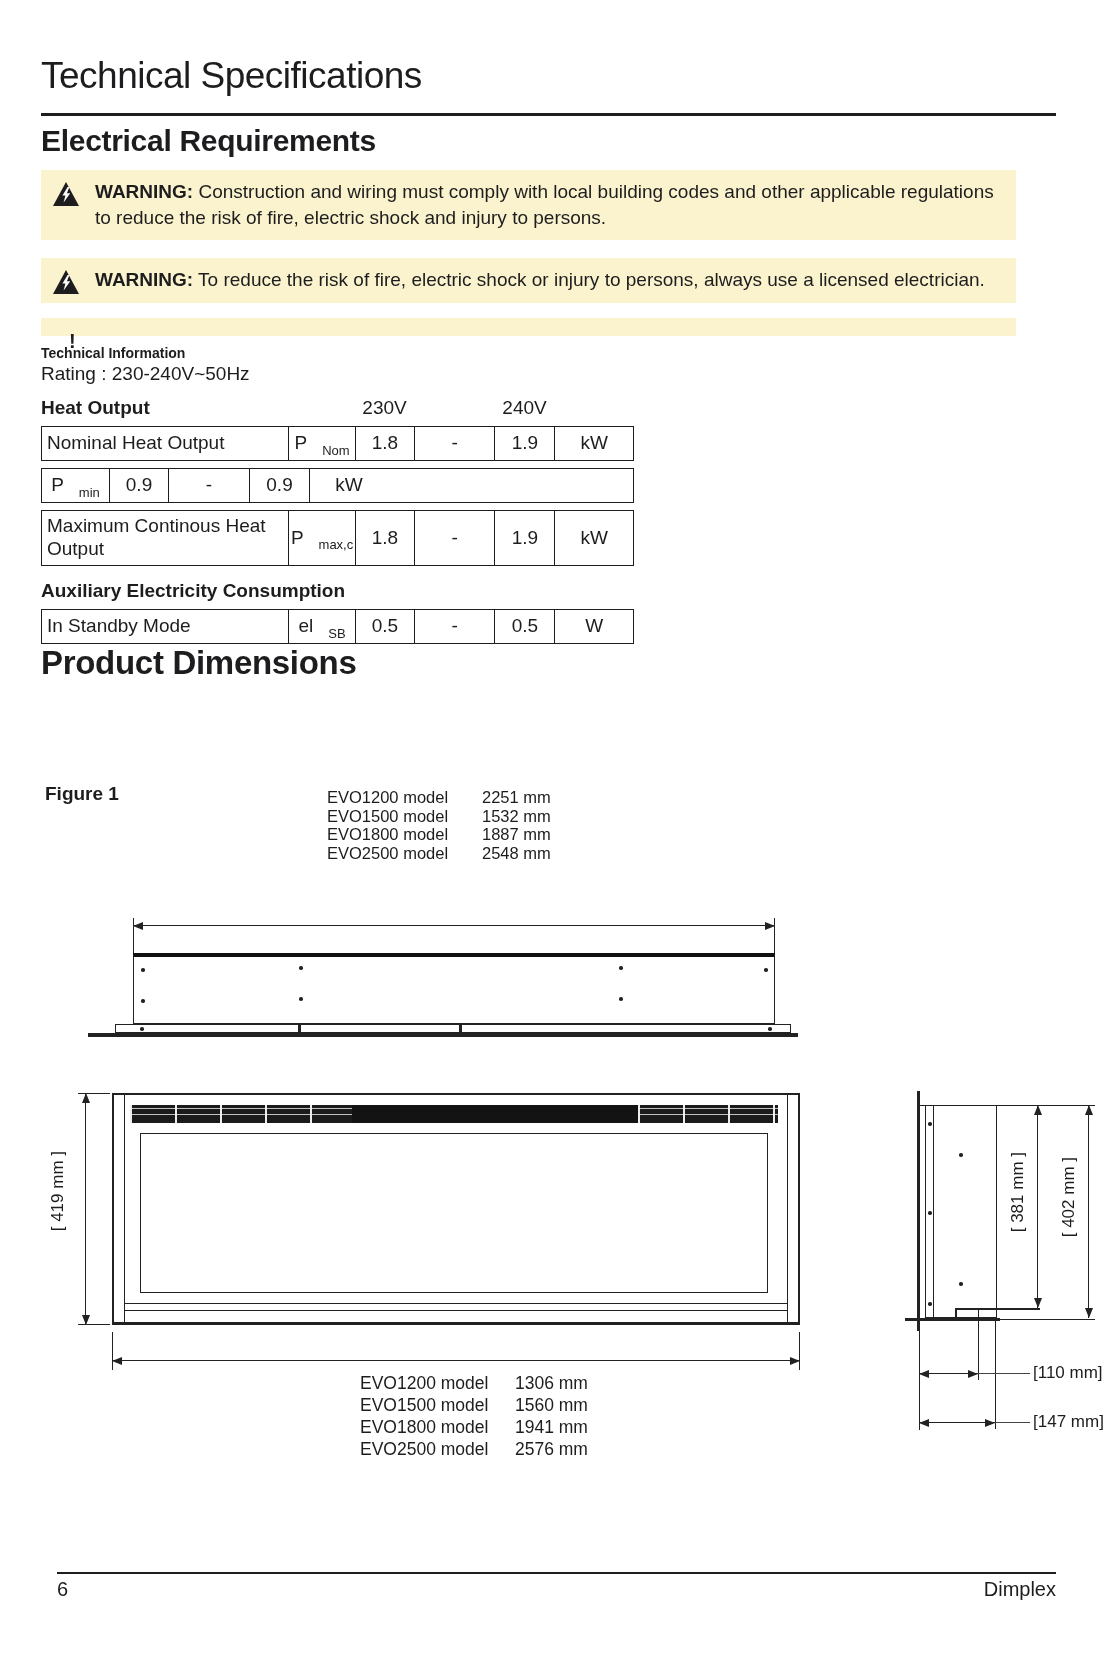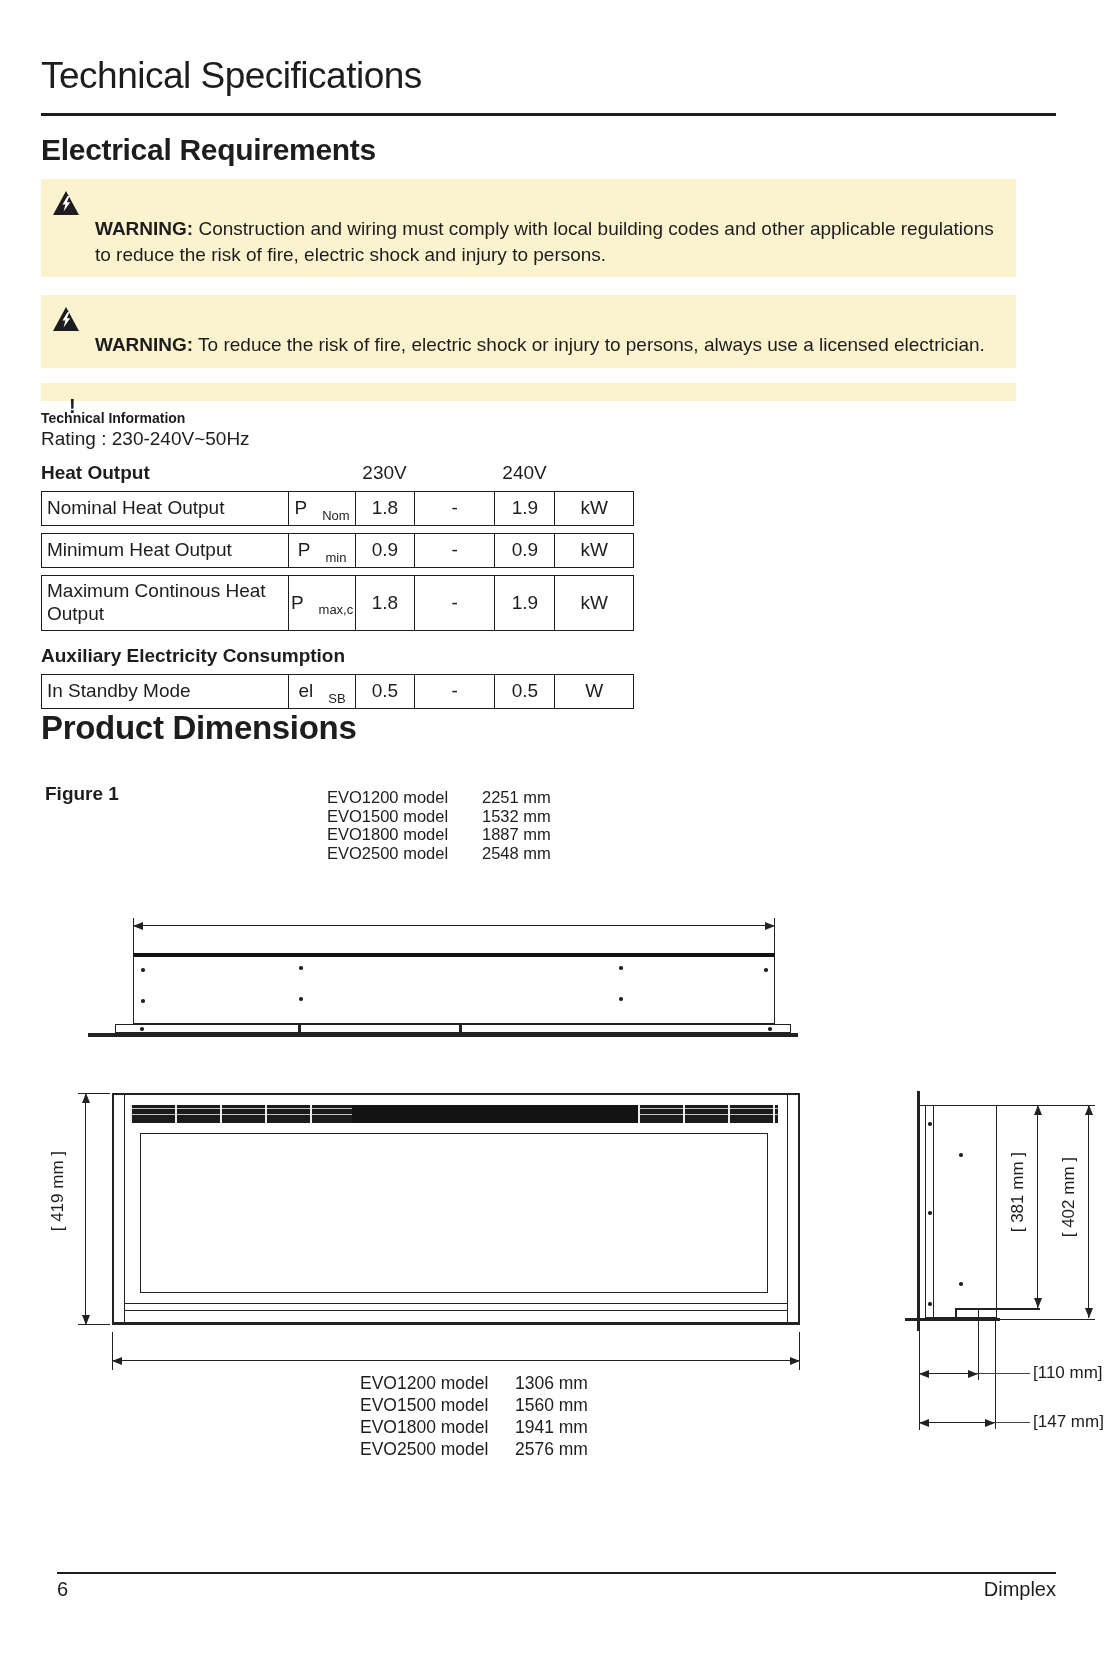--- a/index.html
+++ b/index.html
@@ -4,25 +4,25 @@
 <style>
   * { margin:0; padding:0; box-sizing:border-box; }
   html,body { background:#fff; }
   body { width:1113px; height:1668px; position:relative; overflow:hidden;
          font-family:"Liberation Sans", sans-serif; color:#1d1d1f; }
   .page { padding:55px 57px 0 41px; }
 
   h1.doc-title { font-size:37px; font-weight:400; letter-spacing:-0.5px; }
   .title-rule { height:3px; background:#1d1d1f; margin-top:16px; }
 
-  h2.section { font-size:30px; font-weight:700; margin-top:17px; letter-spacing:-0.3px; }
+  h2.section { font-size:30px; font-weight:700; margin-top:8px; letter-spacing:-0.3px; }
 
   .callout { background:#faf3cd; width:975px; padding:9px 16px 9px 14px; position:relative;
              font-size:19px; line-height:1.38; }
-  .callout .body { margin-left:40px;margin-top:28px; }
+  .callout .body { margin-left:40px; }
   .callout.note .body { margin-left:47px; }
   .callout b { font-weight:700; }
   .warn-icon { position:absolute; left:12px; top:12px; width:26px; height:24px; }
   .note-icon { position:absolute; left:28px; top:10px; font-weight:700; font-size:20px; }
   .mt18 { margin-top:18px; } .mt15 { margin-top:15px; }
 
   h3.subhead { font-size:14px; font-weight:700; margin-top:9px; }
   .rating { font-size:19px; margin-top:2px; }
 
   
@@ -134,21 +134,20 @@
         <span>P</span>
         <span class="subscr">Nom</span>
       </div>
     <div class="c v1">1.8</div>
     <div class="c dsh">-</div>
     <div class="c v2">1.9</div>
     <div class="c un">kW</div>
   </div>
 
   <div class="trow">
-    <div class="c lab">Minimum Heat Output</div>
     <div class="c sym">
         <span>P</span>
         <span class="subscr">min</span>
       </div>
     <div class="c v1">0.9</div>
     <div class="c dsh">-</div>
     <div class="c v2">0.9</div>
     <div class="c un">kW</div>
   </div>
 

